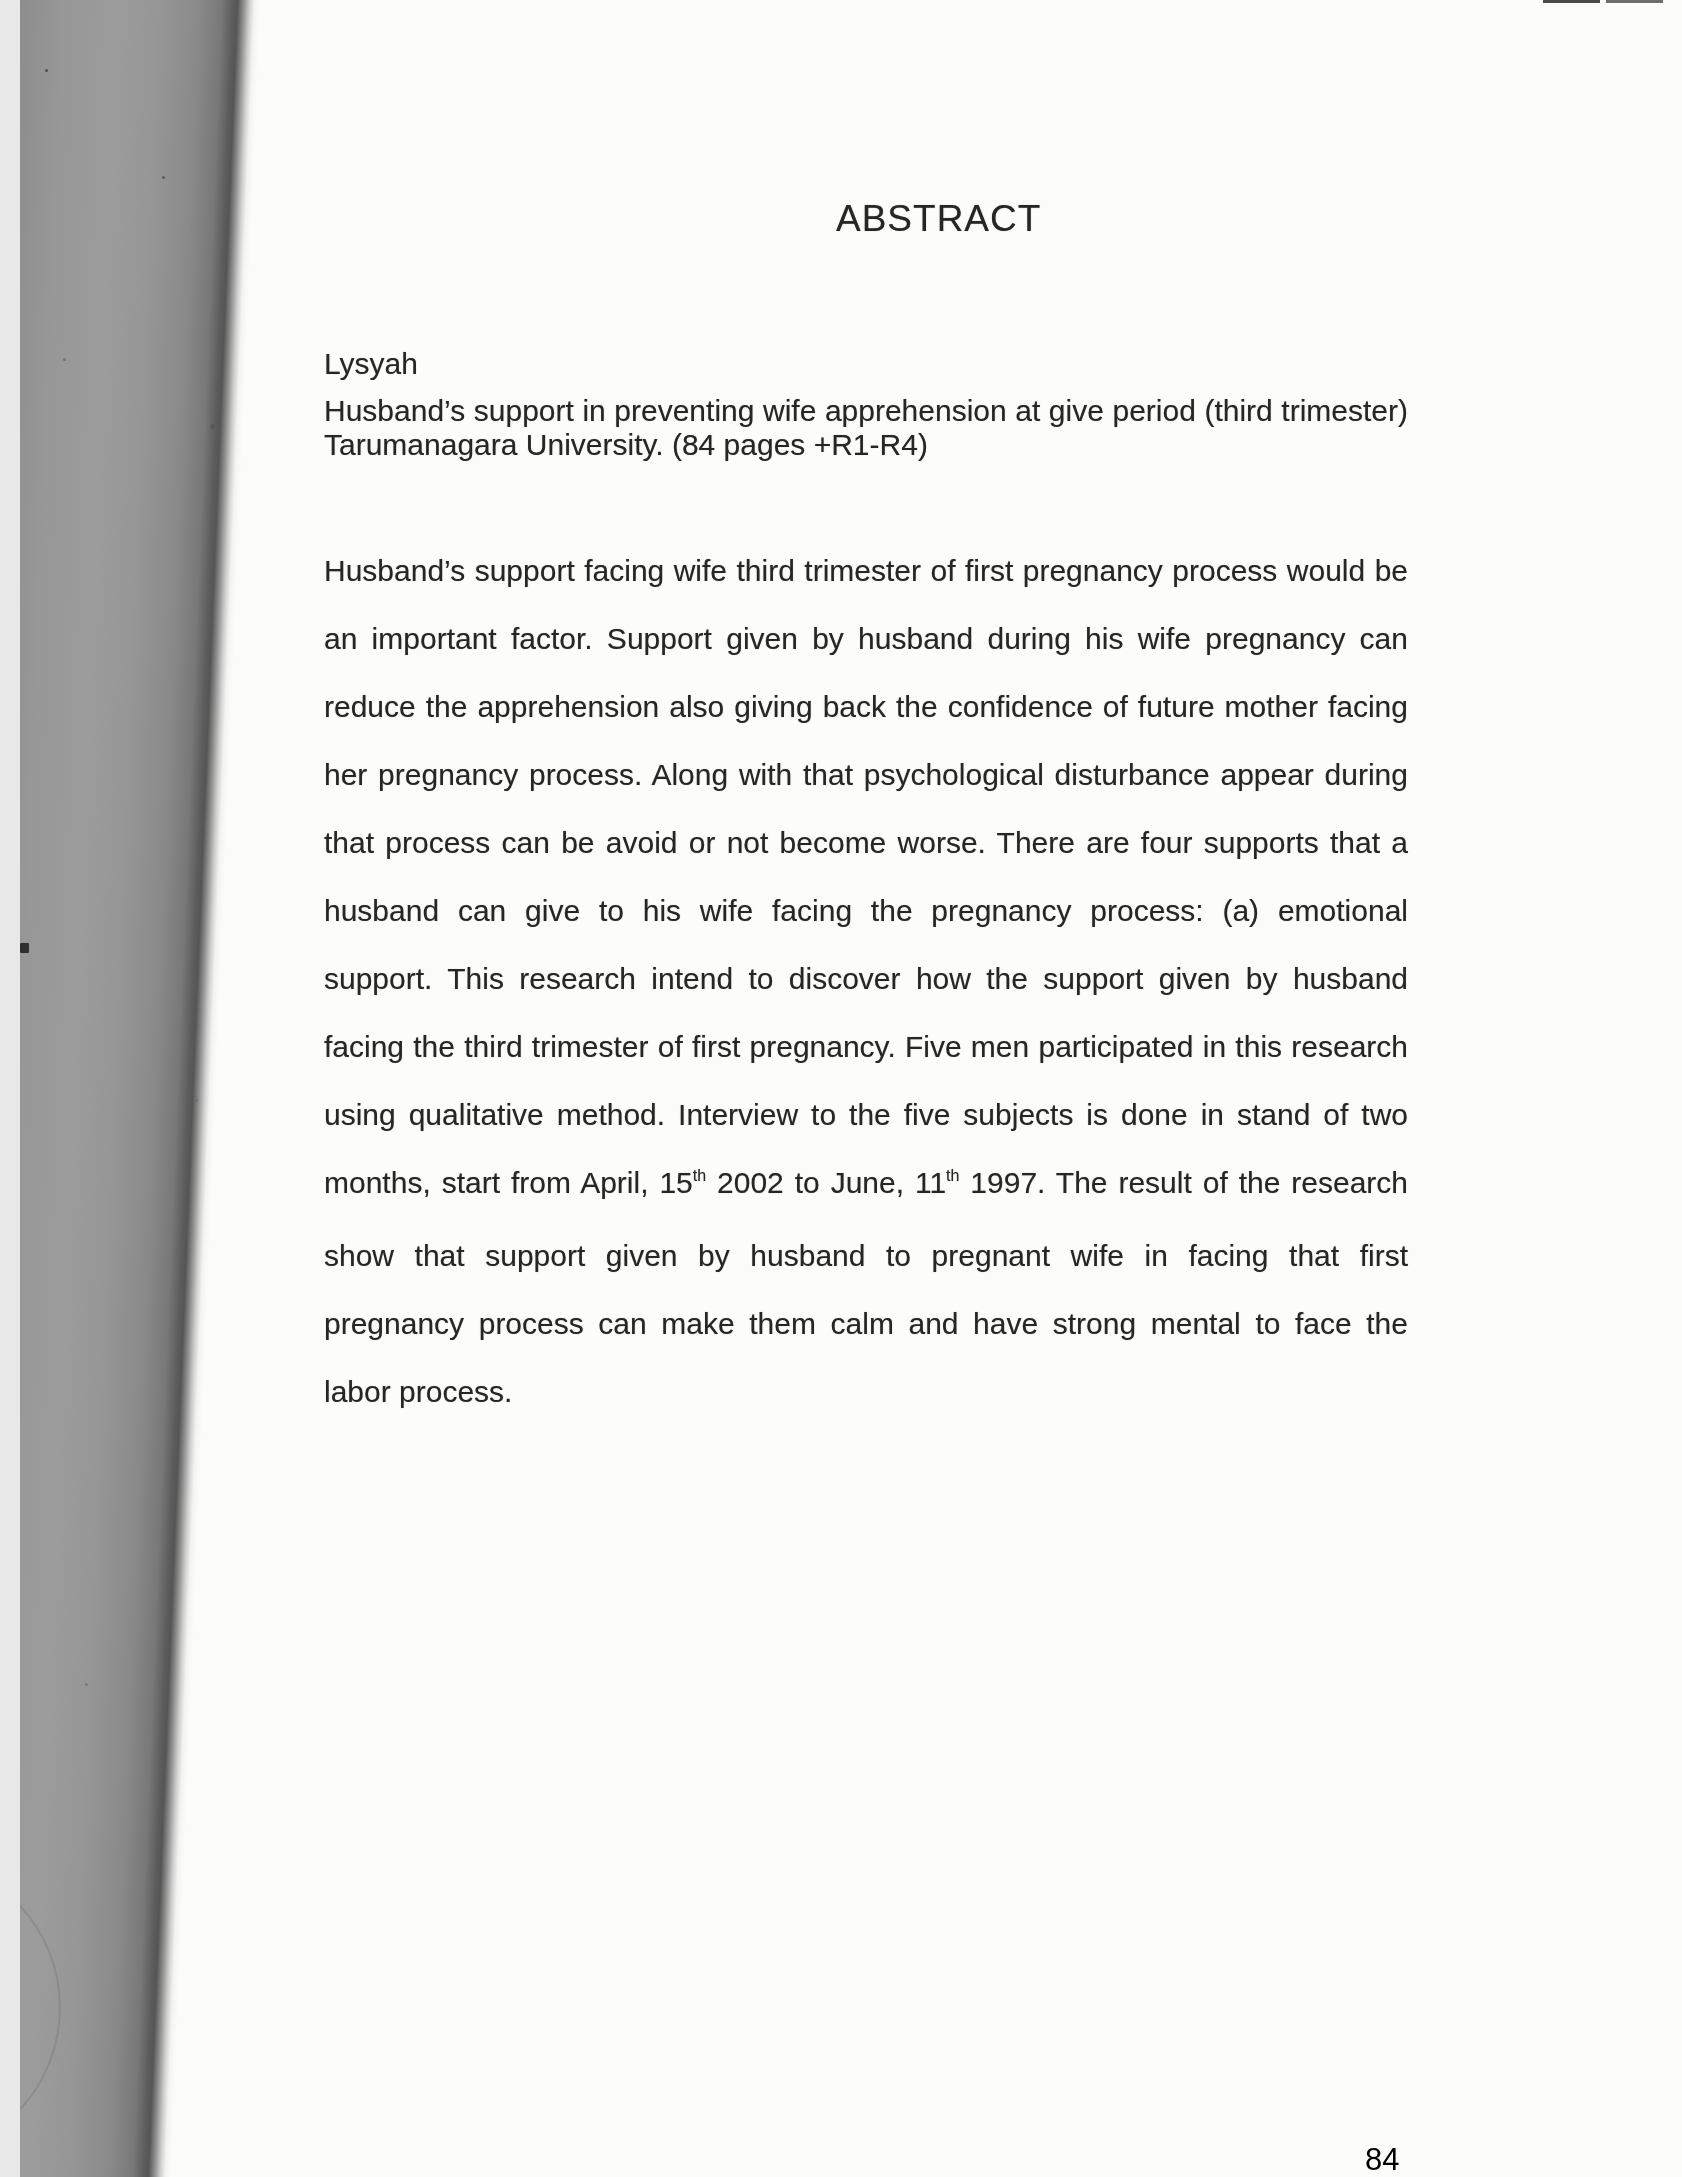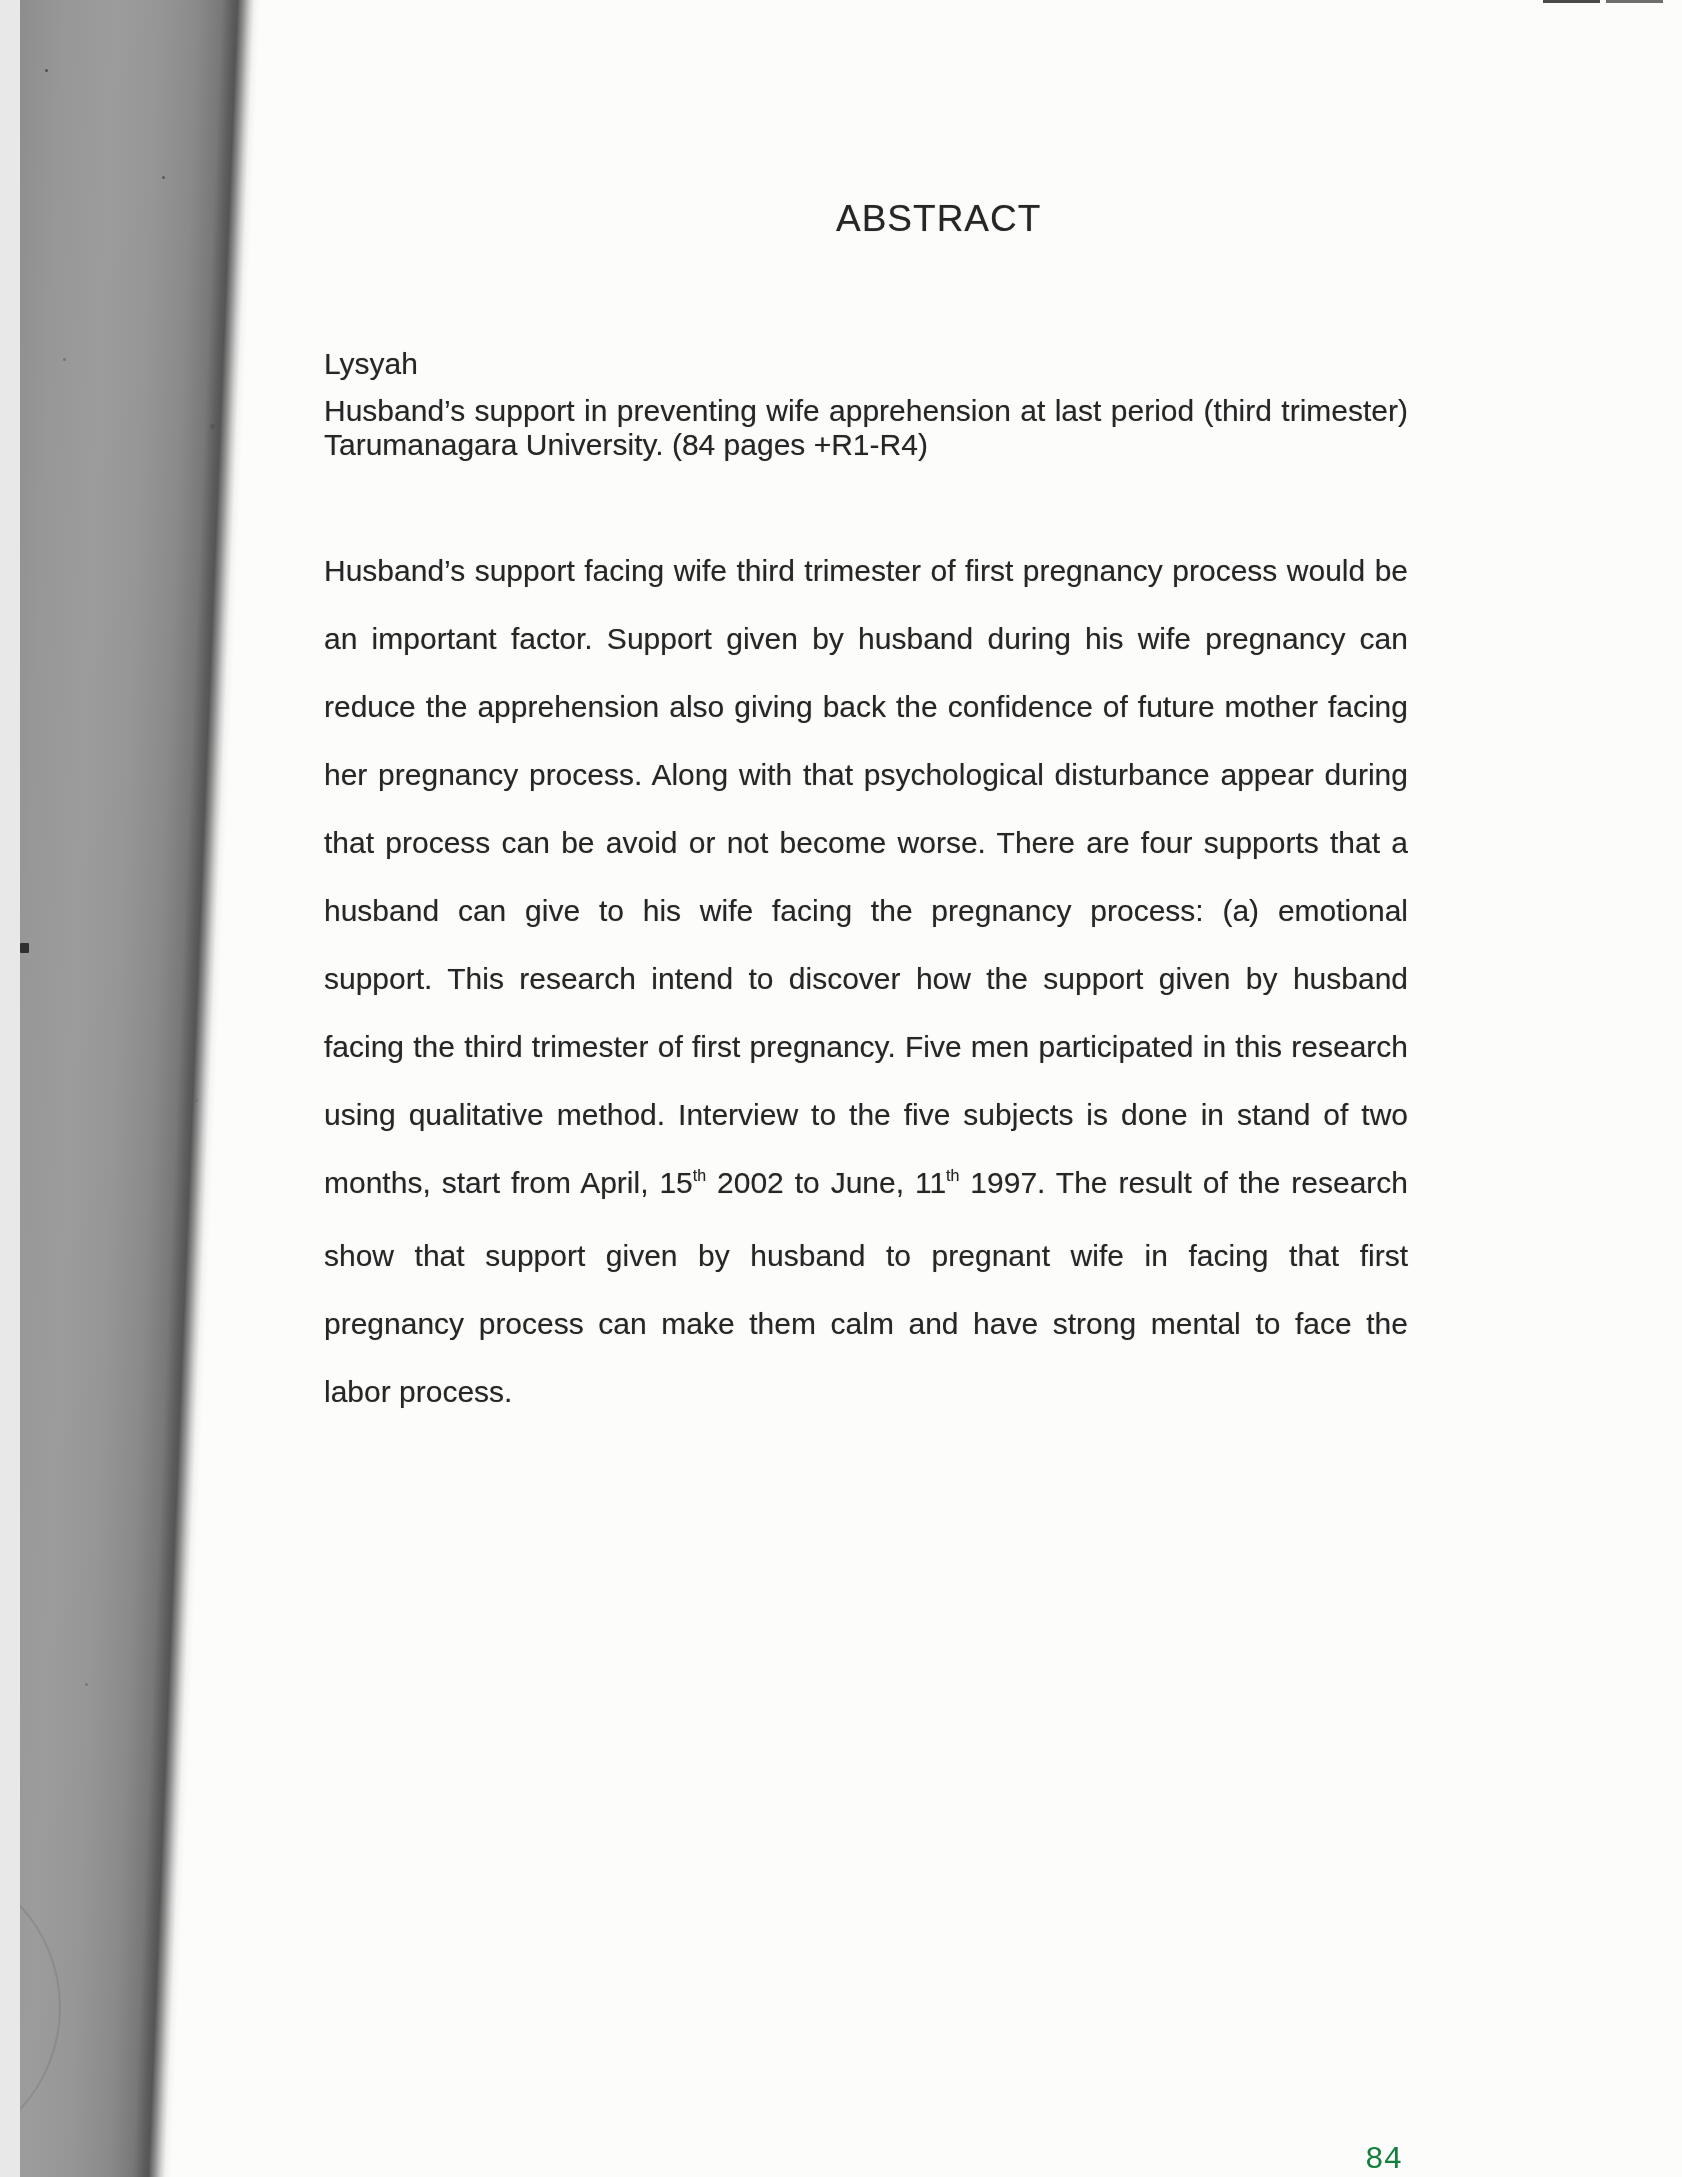--- a/index.html
+++ b/index.html
@@ -73,41 +73,41 @@
     text-shadow:0 0 1px rgba(40,40,40,.4);
   }
   .cit-line, .abs-line { text-align:justify; text-align-last:justify; }
   .cit-line.last, .abs-line.last { text-align-last:left; }
   .abs-line sup {
     font-size:16px; vertical-align:baseline;
     position:relative; top:-12px;
   }
   .pageno {
     position:absolute; left:1345px; top:2142px;
-    font-family:Liberation Mono, monospace;
-    font-size:31px; color:#15803d;
+    font-family:Liberation Sans, sans-serif;
+    font-size:31px; color:#000000;
   }
 </style>
 </head>
 <body>
 
 <div class="page">
   <div class="scan-band"></div>
   <div class="specks"></div>
   <div class="scan-arc"></div>
   <div class="edge-tick"></div>
   <div class="top-dashes"></div>
   <div class="right-line"></div>
 
   <h1 class="title">ABSTRACT</h1>
 
   <div class="author">Lysyah</div>
 
   <div class="citation" id="citation">
-      <div class="cit-line">Husband’s support in preventing wife apprehension at last period (third trimester)</div>
+      <div class="cit-line">Husband’s support in preventing wife apprehension at give period (third trimester)</div>
       <div class="cit-line last">Tarumanagara University. (84 pages +R1-R4)</div>
     </div>
 
   <div class="abstract" id="abstract">
       <div class="abs-line"><span>Husband’s support facing wife third trimester of first pregnancy process would be</span></div>
       <div class="abs-line"><span>an important factor. Support given by husband during his wife pregnancy can</span></div>
       <div class="abs-line"><span>reduce the apprehension also giving back the confidence of future mother facing</span></div>
       <div class="abs-line"><span>her pregnancy process. Along with that psychological disturbance appear during</span></div>
       <div class="abs-line"><span>that process can be avoid or not become worse. There are four supports that a</span></div>
       <div class="abs-line"><span>husband can give to his wife facing the pregnancy process: (a) emotional</span></div>

